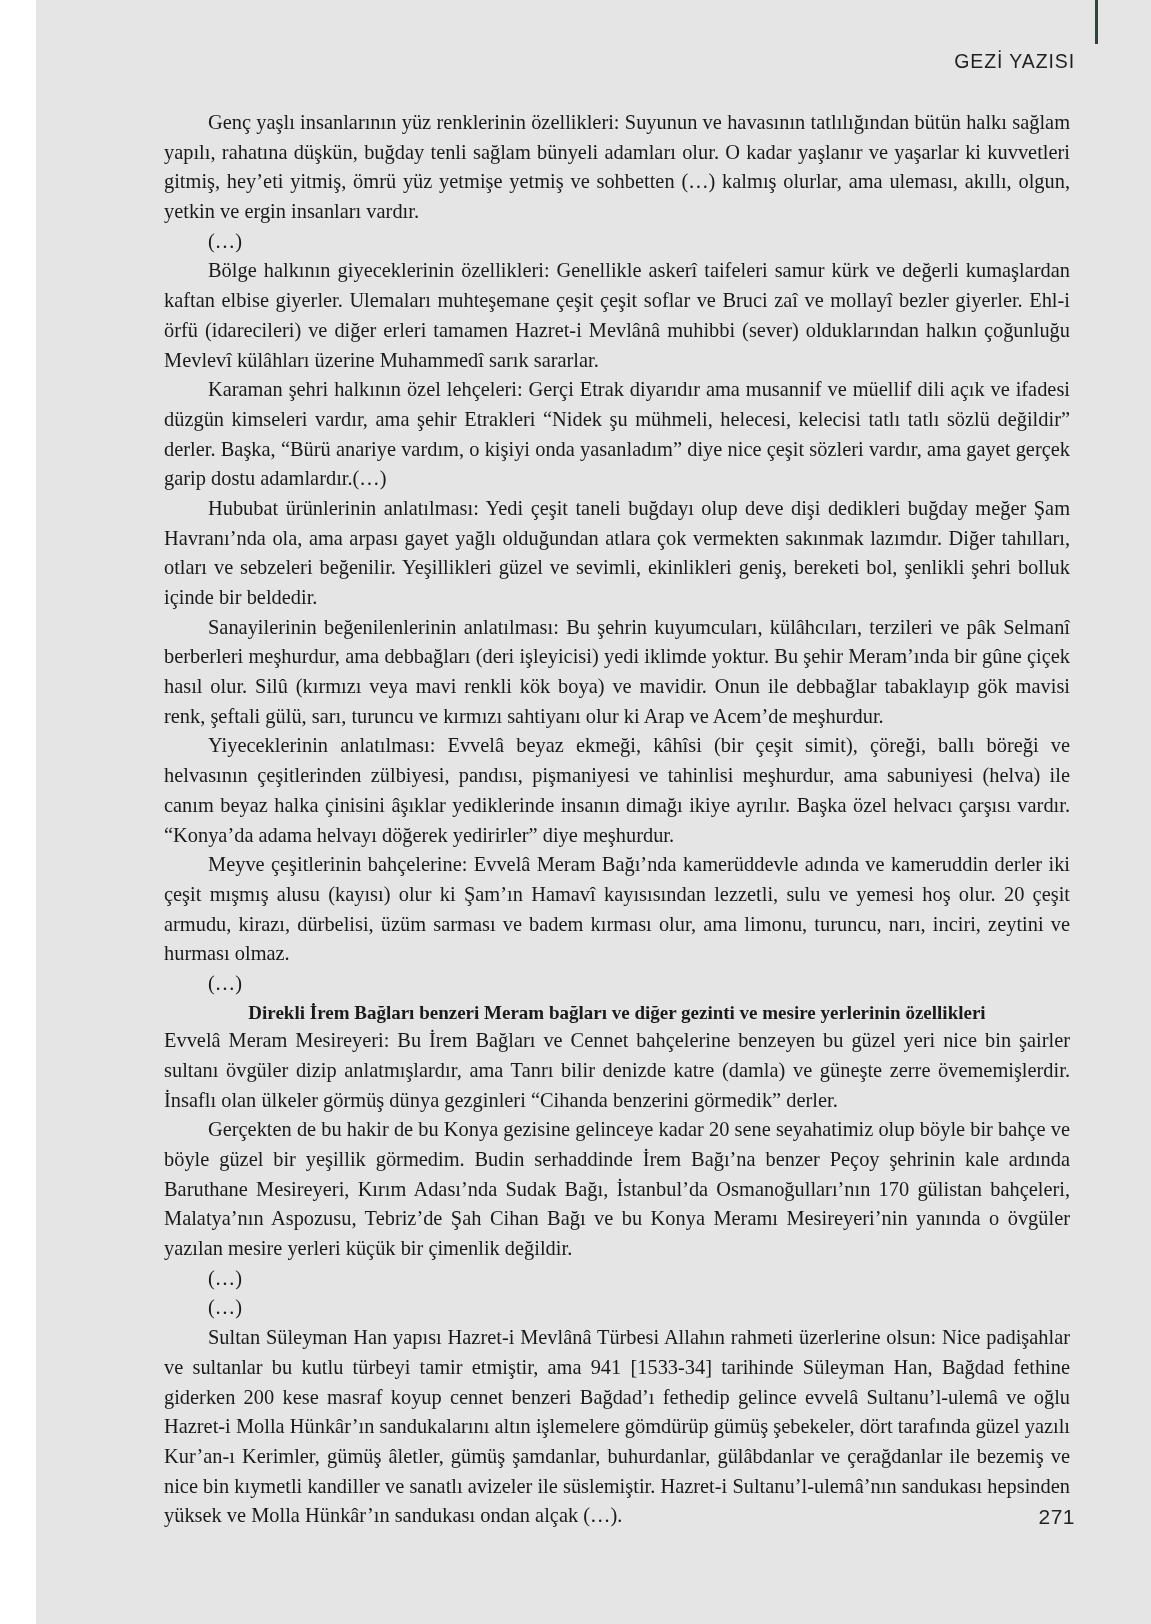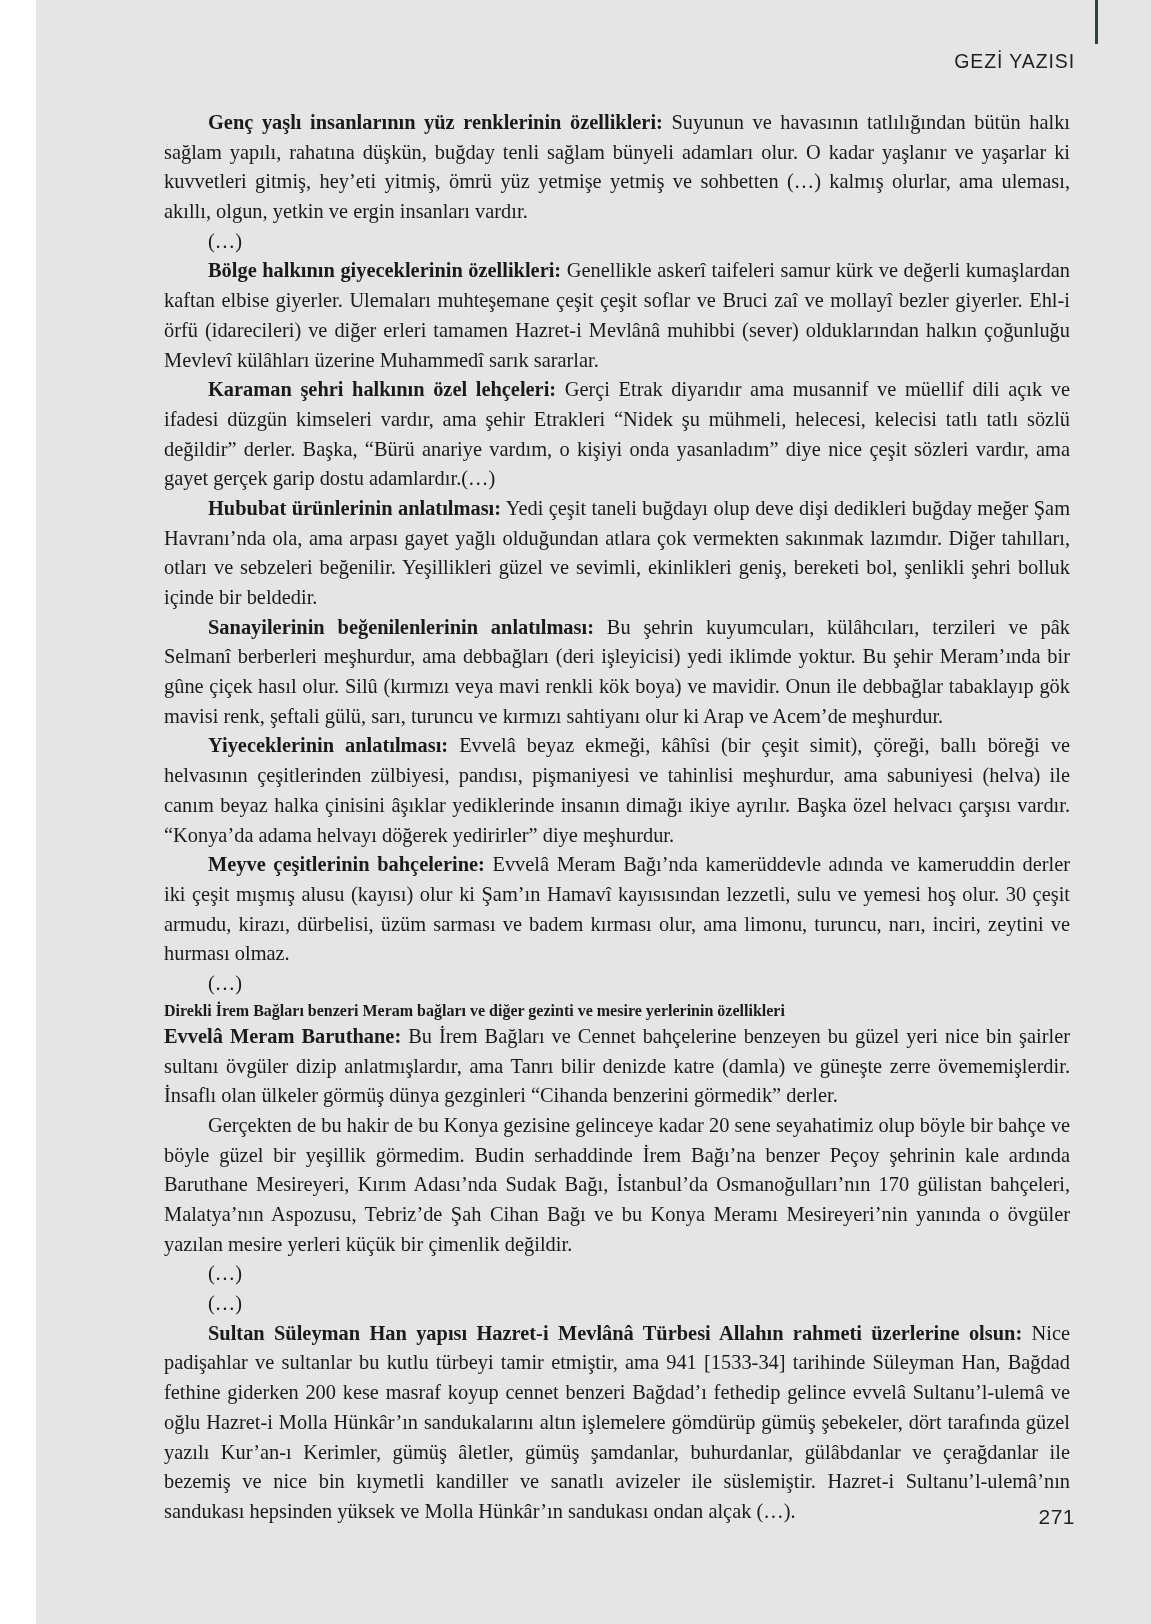--- a/index.html
+++ b/index.html
@@ -64,26 +64,27 @@
   }
   p.ellipsis {
     margin: 0;
     font-size: 20.4px;
     line-height: 1.455;
     text-indent: 44px;
     text-align: left;
   }
   p.center-heading {
     margin: 0;
-    font-size: 16px;
+    font-size: 19px;
     line-height: 1.455;
+    text-align: center;
     font-weight: bold;
   }
   .lead {
-    font-weight: bold;
+    font-weight: normal;
   }
   .ital {
     font-style: italic;
   }
 
   
   .folio {
     position: absolute;
     left: 0;
     top: 1505px;
@@ -114,27 +115,27 @@
     <p class="para"><span class="lead">Bölge halkının giyeceklerinin özellikleri:</span><span> Genellikle askerî taifeleri samur kürk ve değerli kumaşlardan kaftan elbise giyerler. Ulemaları muhteşemane çeşit çeşit soflar ve Bruci zaî ve mollayî bezler giyerler. Ehl-i örfü (idarecileri) ve diğer erleri tamamen Hazret-i Mevlânâ muhibbi (sever) olduklarından halkın çoğunluğu Mevlevî külâhları üzerine Muhammedî sarık sararlar.</span></p>
 
     <p class="para"><span class="lead">Karaman şehri halkının özel lehçeleri:</span><span> Gerçi Etrak diyarıdır ama musannif ve müellif dili açık ve ifadesi düzgün kimseleri vardır, ama şehir Etrakleri “Nidek şu mühmeli, helecesi, kelecisi tatlı tatlı sözlü değildir” derler. Başka, “Bürü anariye vardım, o kişiyi onda yasanladım” diye nice çeşit sözleri vardır, ama gayet gerçek garip dostu adamlardır.(…)</span></p>
 
     <p class="para"><span class="lead">Hububat ürünlerinin anlatılması:</span><span> Yedi çeşit taneli buğdayı olup deve dişi dedikleri buğday meğer Şam Havranı’nda ola, ama arpası gayet yağlı olduğundan atlara çok vermekten sakınmak lazımdır. Diğer tahılları, otları ve sebzeleri beğenilir. Yeşillikleri güzel ve sevimli, ekinlikleri geniş, bereketi bol, şenlikli şehri bolluk içinde bir beldedir.</span></p>
 
     <p class="para"><span class="lead">Sanayilerinin beğenilenlerinin anlatılması:</span><span> Bu şehrin kuyumcuları, külâhcıları, terzileri ve pâk Selmanî berberleri meşhurdur, ama debbağları (deri işleyicisi) yedi iklimde yoktur. Bu şehir Meram’ında bir gûne çiçek hasıl olur. Silû (kırmızı veya mavi renkli kök boya) ve mavidir. Onun ile debbağlar tabaklayıp gök mavisi renk, şeftali gülü, sarı, turuncu ve kırmızı sahtiyanı olur ki Arap ve Acem’de meşhurdur.</span></p>
 
     <p class="para"><span class="lead">Yiyeceklerinin anlatılması:</span><span> Evvelâ beyaz ekmeği, kâhîsi (bir çeşit simit), çöreği, ballı böreği ve helvasının çeşitlerinden zülbiyesi, pandısı, pişmaniyesi ve tahinlisi meşhurdur, ama sabuniyesi (helva) ile canım beyaz halka çinisini âşıklar yediklerinde insanın dimağı ikiye ayrılır. Başka özel helvacı çarşısı vardır. “Konya’da adama helvayı döğerek yedirirler” diye meşhurdur.</span></p>
 
-    <p class="para"><span class="lead">Meyve çeşitlerinin bahçelerine:</span><span> Evvelâ Meram Bağı’nda kamerüddevle adında ve kameruddin derler iki çeşit mışmış alusu (kayısı) olur ki Şam’ın Hamavî kayısısından lezzetli, sulu ve yemesi hoş olur. 30 çeşit armudu, kirazı, dürbelisi, üzüm sarması ve badem kırması olur, ama limonu, turuncu, narı, inciri, zeytini ve hurması olmaz.</span></p>
+    <p class="para"><span class="lead">Meyve çeşitlerinin bahçelerine:</span><span> Evvelâ Meram Bağı’nda kamerüddevle adında ve kameruddin derler iki çeşit mışmış alusu (kayısı) olur ki Şam’ın Hamavî kayısısından lezzetli, sulu ve yemesi hoş olur. 20 çeşit armudu, kirazı, dürbelisi, üzüm sarması ve badem kırması olur, ama limonu, turuncu, narı, inciri, zeytini ve hurması olmaz.</span></p>
 
     <p class="ellipsis">(…)</p>
 
     <p class="center-heading">Direkli İrem Bağları benzeri Meram bağları ve diğer gezinti ve mesire yerlerinin özellikleri</p>
 
-    <p class="para no-indent"><span class="lead">Evvelâ Meram Baruthane:</span><span> Bu İrem Bağları ve Cennet bahçelerine benzeyen bu güzel yeri nice bin şairler sultanı övgüler dizip anlatmışlardır, ama Tanrı bilir denizde katre (damla) ve güneşte zerre övememişlerdir. İnsaflı olan ülkeler görmüş dünya gezginleri “Cihanda benzerini görmedik” derler.</span></p>
+    <p class="para no-indent"><span class="lead">Evvelâ Meram Mesireyeri:</span><span> Bu İrem Bağları ve Cennet bahçelerine benzeyen bu güzel yeri nice bin şairler sultanı övgüler dizip anlatmışlardır, ama Tanrı bilir denizde katre (damla) ve güneşte zerre övememişlerdir. İnsaflı olan ülkeler görmüş dünya gezginleri “Cihanda benzerini görmedik” derler.</span></p>
 
     <p class="para"><span>Gerçekten de bu hakir de bu Konya gezisine gelinceye kadar 20 sene seyahatimiz olup böyle bir bahçe ve böyle güzel bir yeşillik görmedim. Budin serhaddinde İrem Bağı’na benzer Peçoy şehrinin kale ardında Baruthane Mesireyeri, Kırım Adası’nda Sudak Bağı, İstanbul’da Osmanoğulları’nın 170 gülistan bahçeleri, Malatya’nın Aspozusu, Tebriz’de Şah Cihan Bağı ve bu Konya Meramı Mesireyeri’nin yanında o övgüler yazılan mesire yerleri küçük bir çimenlik değildir.</span></p>
 
 
     <p class="ellipsis">(…)</p>
 
 
     <p class="ellipsis">(…)</p>
 
     <p class="para"><span class="lead">Sultan Süleyman Han yapısı Hazret-i Mevlânâ Türbesi Allahın rahmeti üzerlerine olsun:</span><span> Nice padişahlar ve sultanlar bu kutlu türbeyi tamir etmiştir, ama 941 [1533-34] tarihinde Süleyman Han, Bağdad fethine giderken 200 kese masraf koyup cennet benzeri Bağdad’ı fethedip gelince evvelâ Sultanu’l-ulemâ ve oğlu Hazret-i Molla Hünkâr’ın sandukalarını altın işlemelere gömdürüp gümüş şebekeler, dört tarafında güzel yazılı Kur’an-ı Kerimler, gümüş âletler, gümüş şamdanlar, buhurdanlar, gülâbdanlar ve çerağdanlar ile bezemiş ve nice bin kıymetli kandiller ve sanatlı avizeler ile süslemiştir. Hazret-i Sultanu’l-ulemâ’nın sandukası hepsinden yüksek ve Molla Hünkâr’ın sandukası ondan alçak (…).</span></p>

